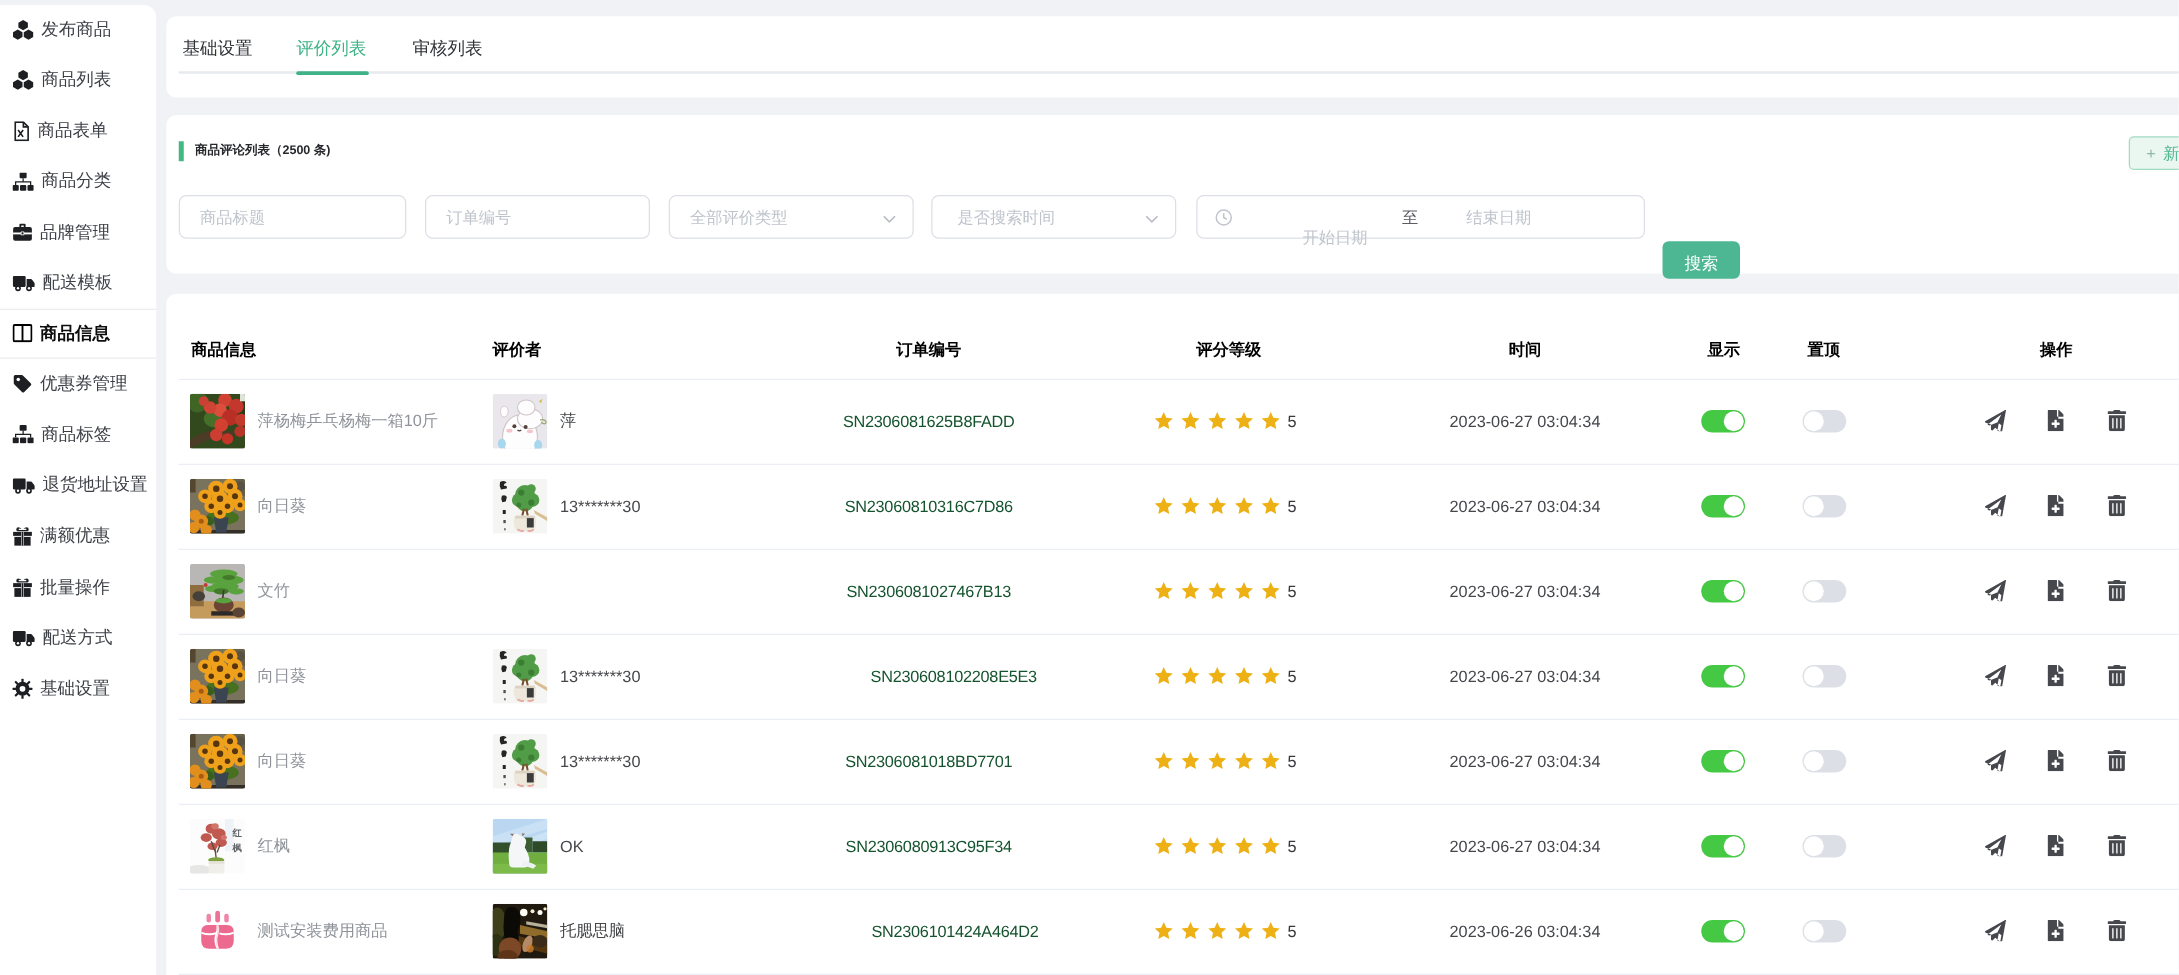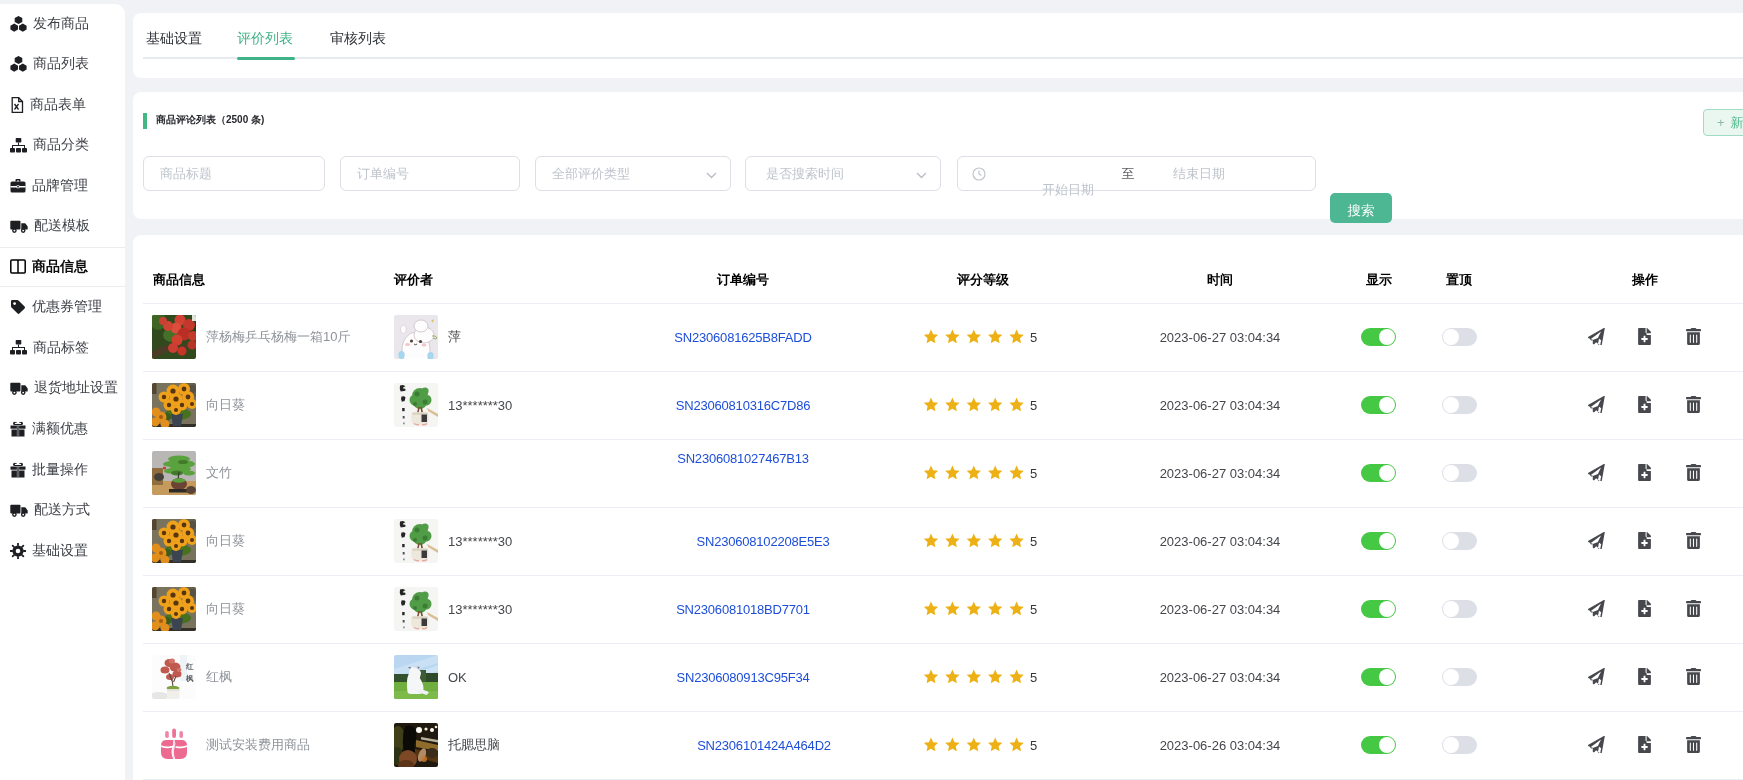--- a/index.html
+++ b/index.html
@@ -17,21 +17,21 @@
 .tab.on { color:#3fb287; }
 .inp { position:absolute; top:156px; height:35px; background:#fff; border:1px solid #dcdfe6; border-radius:6px; font-size:13px; color:#bfc4cc; display:flex; align-items:center; }
 .inp .ph { margin-left:16px; }
 .chev { position:absolute; right:13px; top:15px; }
 .hcell { position:absolute; top:271px; font-size:13px; font-weight:bold; color:#000000; white-space:nowrap; }
 .hline { position:absolute; left:143px; right:0; height:1px; background:#ebeef5; }
 .row-border { position:absolute; left:143px; right:0; height:1px; background:#ebeef5; }
 .pimg { position:absolute; width:44px; height:44px; border-radius:2px; overflow:hidden; }
 .ptxt { position:absolute; font-size:13px; color:#8f9399; white-space:nowrap; transform:translateY(-50%); }
 .rname { position:absolute; font-size:13px; color:#45474a; white-space:nowrap; transform:translateY(-50%); }
-.order { position:absolute; font-size:13px; color:#1d4ed8; white-space:nowrap; transform:translate(-50%,-50%); letter-spacing:-0.2px;text-align:center; }
+.order { position:absolute; font-size:13px; color:#14532d; white-space:nowrap; transform:translate(-50%,-50%); letter-spacing:-0.2px;text-align:center; }
 .score { position:absolute; font-size:13px; color:#36383c; transform:translateY(-50%); }
 .dt { position:absolute; font-size:13px; color:#44464b; white-space:nowrap; transform:translate(-50%,-50%); }
 .sw { position:absolute; width:35px; height:18px; border-radius:9px; }
 .sw.on { background:#45c843; }
 .sw.off { background:#dcdfe5; }
 .sw .knob { position:absolute; top:1px; width:16px; height:16px; border-radius:50%; background:#fff; }
 .sw.on .knob { right:1px; }
 .sw.off .knob { left:1px; }
 .aicon { position:absolute; }
 </style>
@@ -428,21 +428,21 @@
         <ellipse cx="25" cy="22" rx="6" ry="2.5"></ellipse>
         <ellipse cx="31" cy="11" rx="5" ry="2"></ellipse>
       </g>
       <path d="M27 21 L26 29" stroke="#3c3c34" stroke-width="1.3"></path>
       <ellipse cx="27" cy="33" rx="8" ry="6" fill="#6b4434"></ellipse>
       <ellipse cx="27" cy="29.5" rx="6.5" ry="2.2" fill="#59a33e"></ellipse>
       <rect x="17" y="38" width="21" height="3.5" fill="#2d2a27"></rect>
       <ellipse cx="39" cy="39" rx="5" ry="4" fill="#5a4435"></ellipse>
     </svg></div>
 <span class="ptxt" style="left:206px; top:473px;">文竹</span>
-<span class="order" style="left:743px; top:458px;">SN2306081027467B13</span>
+<span class="order" style="left:743px; top:473px;">SN2306081027467B13</span>
 <div class="abs" style="left:0; top:473px;">
     <svg style="position:absolute; left:923px; top:-8px;" width="112" height="16" viewBox="0 0 112 16">
       <g transform="translate(0.0,0)">
         <path d="M8 0.6 L10.1 5.2 L15.2 5.8 L11.4 9.2 L12.4 14.2 L8 11.7 L3.6 14.2 L4.6 9.2 L0.8 5.8 L5.9 5.2 Z" fill="#edb116"></path>
       </g>
       <g transform="translate(21.4,0)">
         <path d="M8 0.6 L10.1 5.2 L15.2 5.8 L11.4 9.2 L12.4 14.2 L8 11.7 L3.6 14.2 L4.6 9.2 L0.8 5.8 L5.9 5.2 Z" fill="#edb116"></path>
       </g>
       <g transform="translate(42.8,0)">
         <path d="M8 0.6 L10.1 5.2 L15.2 5.8 L11.4 9.2 L12.4 14.2 L8 11.7 L3.6 14.2 L4.6 9.2 L0.8 5.8 L5.9 5.2 Z" fill="#edb116"></path>

